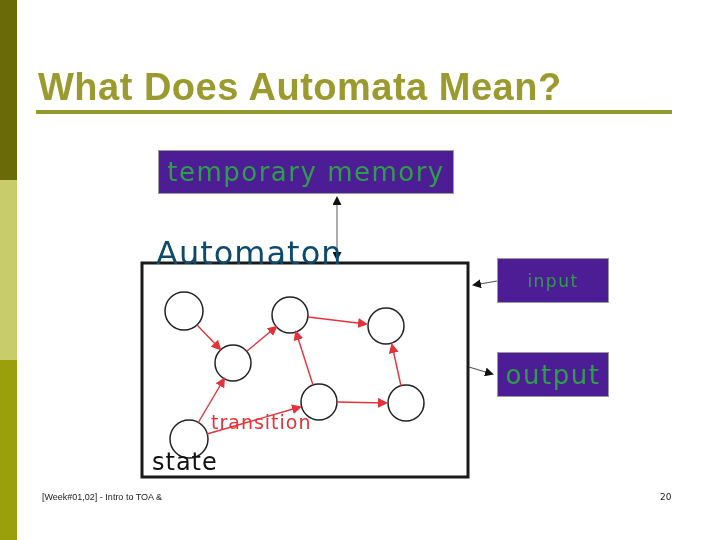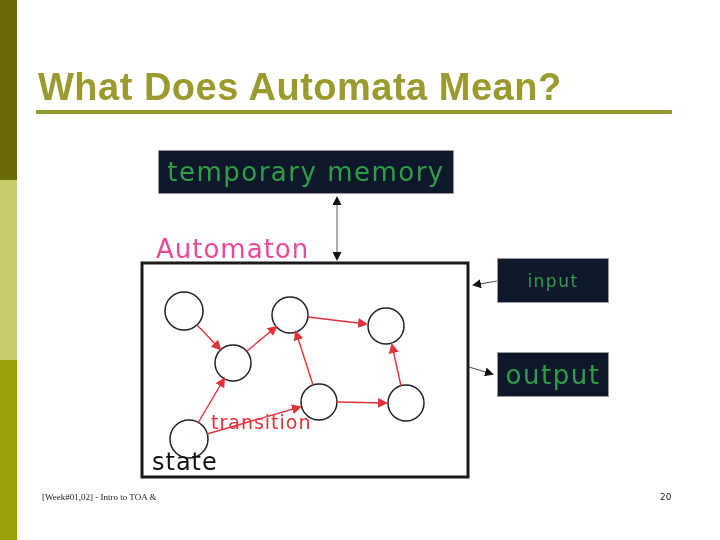--- a/index.html
+++ b/index.html
@@ -25,40 +25,40 @@
   .title-rule {
     position: absolute; left: 36px; top: 110px; width: 636px; height: 4px;
     background: #94992c;
   }
 
   
   .diagram-svg { position: absolute; left: 130px; top: 140px; width: 500px; height: 360px; }
 
   
   .label-box {
-    position: absolute; background: #0f172a; border: 1px solid #9b9b9b;
+    position: absolute; background: #4c1d95; border: 1px solid #9b9b9b;
     display: flex; align-items: center; justify-content: center;
     font-family: "DejaVu Sans", sans-serif;
     color: #2f9e49; letter-spacing: 1.5px;
   }
   .box-memory { left: 158px; top: 150px; width: 296px; height: 44px; font-size: 26px; }
   .box-input  { left: 497px; top: 258px; width: 112px; height: 45px; font-size: 17px; }
   .box-output { left: 497px; top: 352px; width: 112px; height: 45px; font-size: 26px; }
 
   
   .lbl { position: absolute; font-family: "DejaVu Sans", sans-serif; white-space: nowrap; }
-  .lbl-automaton { left: 156px; top: 234px; font-size: 26px; color: #ec4899; letter-spacing: 1px; }
+  .lbl-automaton { left: 156px; top: 234px; font-size: 32px; color: #0c4a6e; letter-spacing: 1px; }
   .lbl-state     { left: 152px; top: 448px; font-size: 24px; color: #111; letter-spacing: 1px; }
   .lbl-transition{ left: 211px; top: 411px; font-size: 19px; color: #e5323a; letter-spacing: 1px; }
 
   
   .footer {
     position: absolute; left: 42px; top: 490px;
     font-size: 9px; line-height: 15px; color: #1a1a1a;
-    font-family: Liberation Serif, serif;
+    font-family: Liberation Sans, sans-serif;
   }
   .page-number {
     position: absolute; left: 660px; top: 492px; width: 30px;
     font-size: 9px; color: #1a1a1a; text-align: left;
     font-family: "DejaVu Sans", sans-serif;
   }
 </style>
 </head>
 <body>
 

